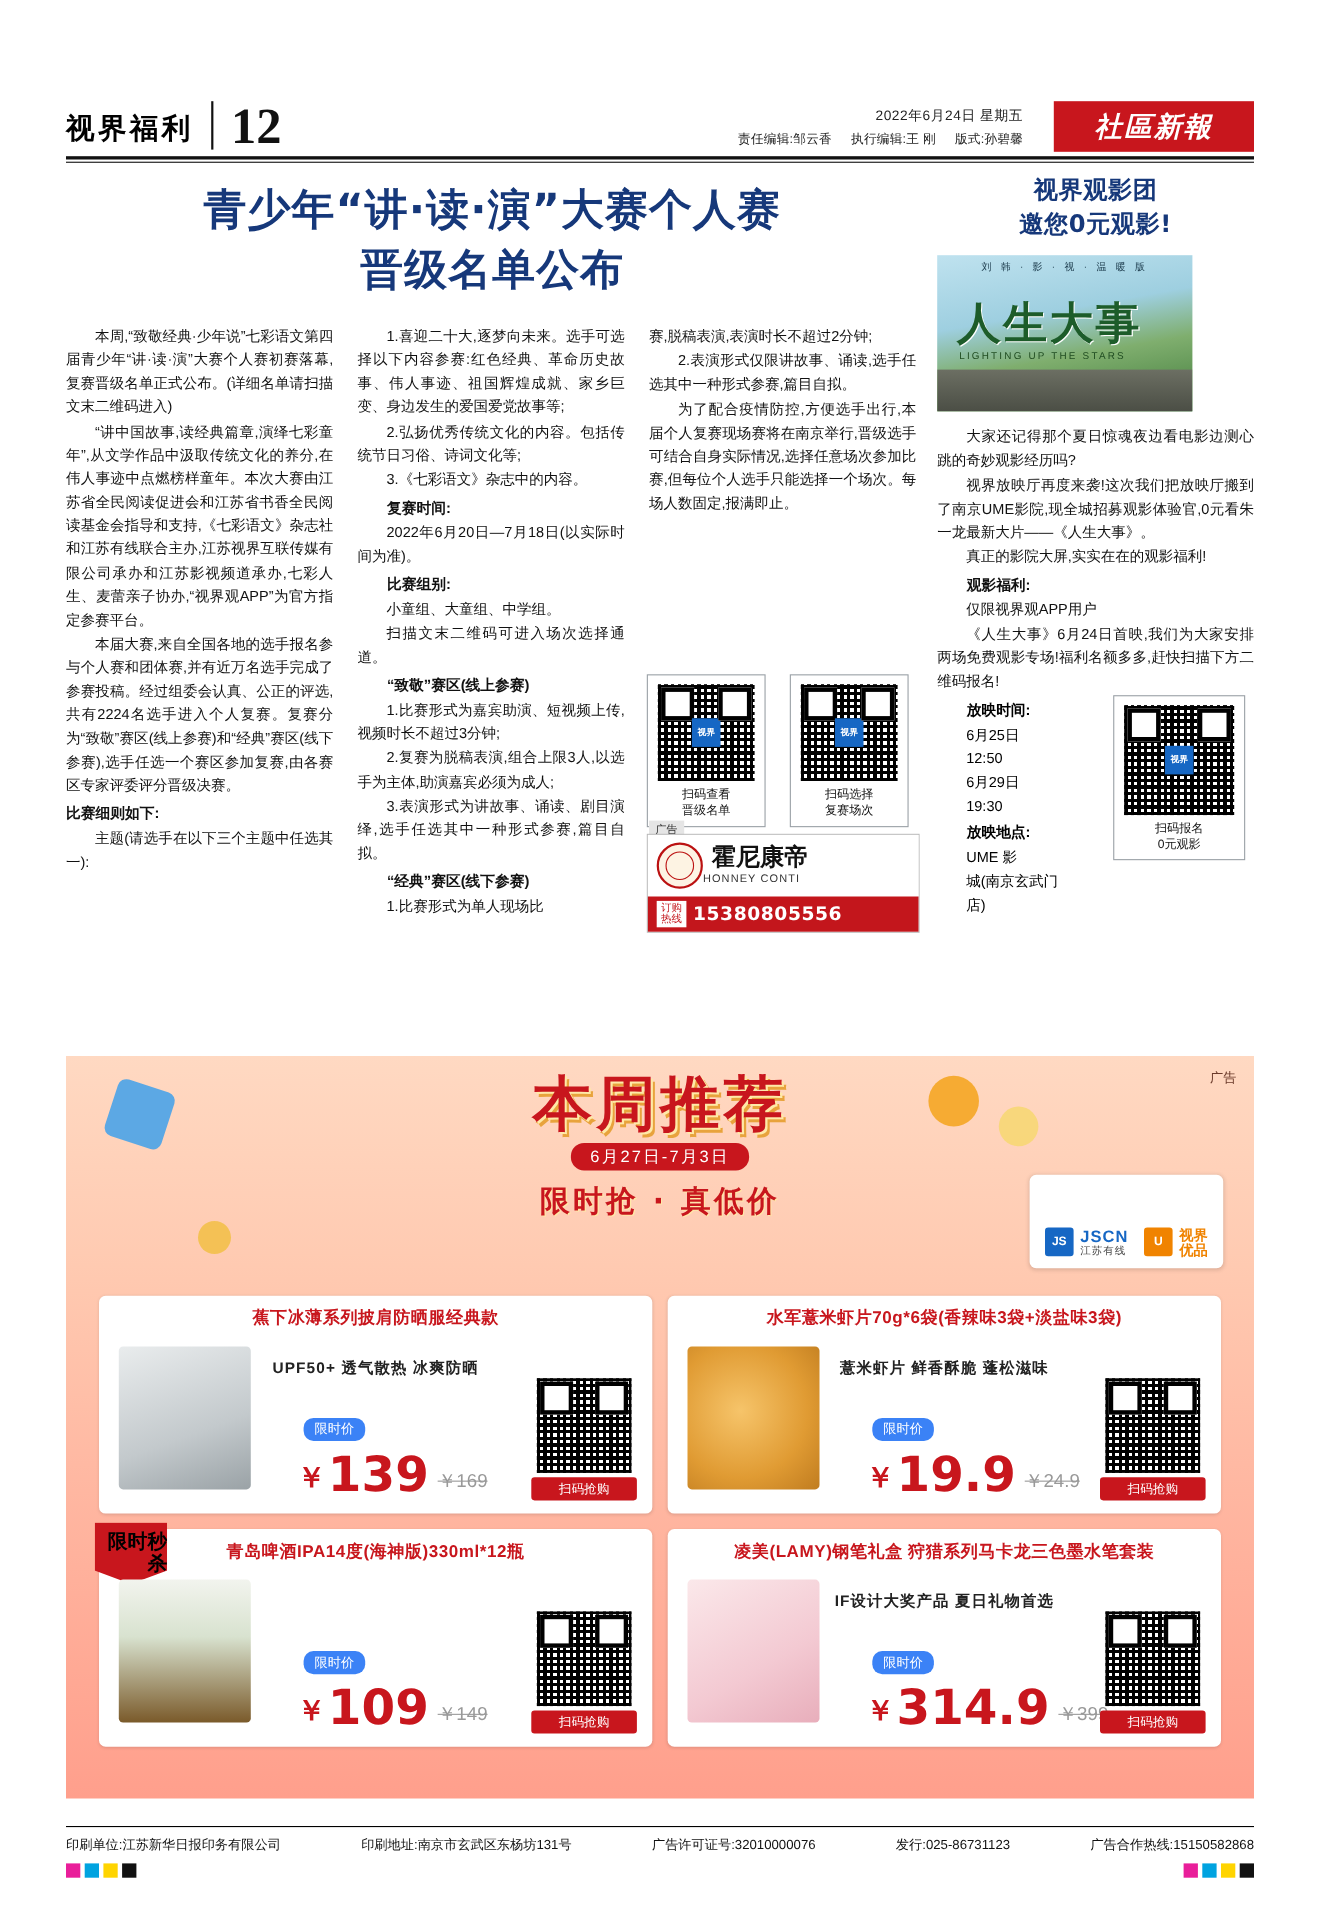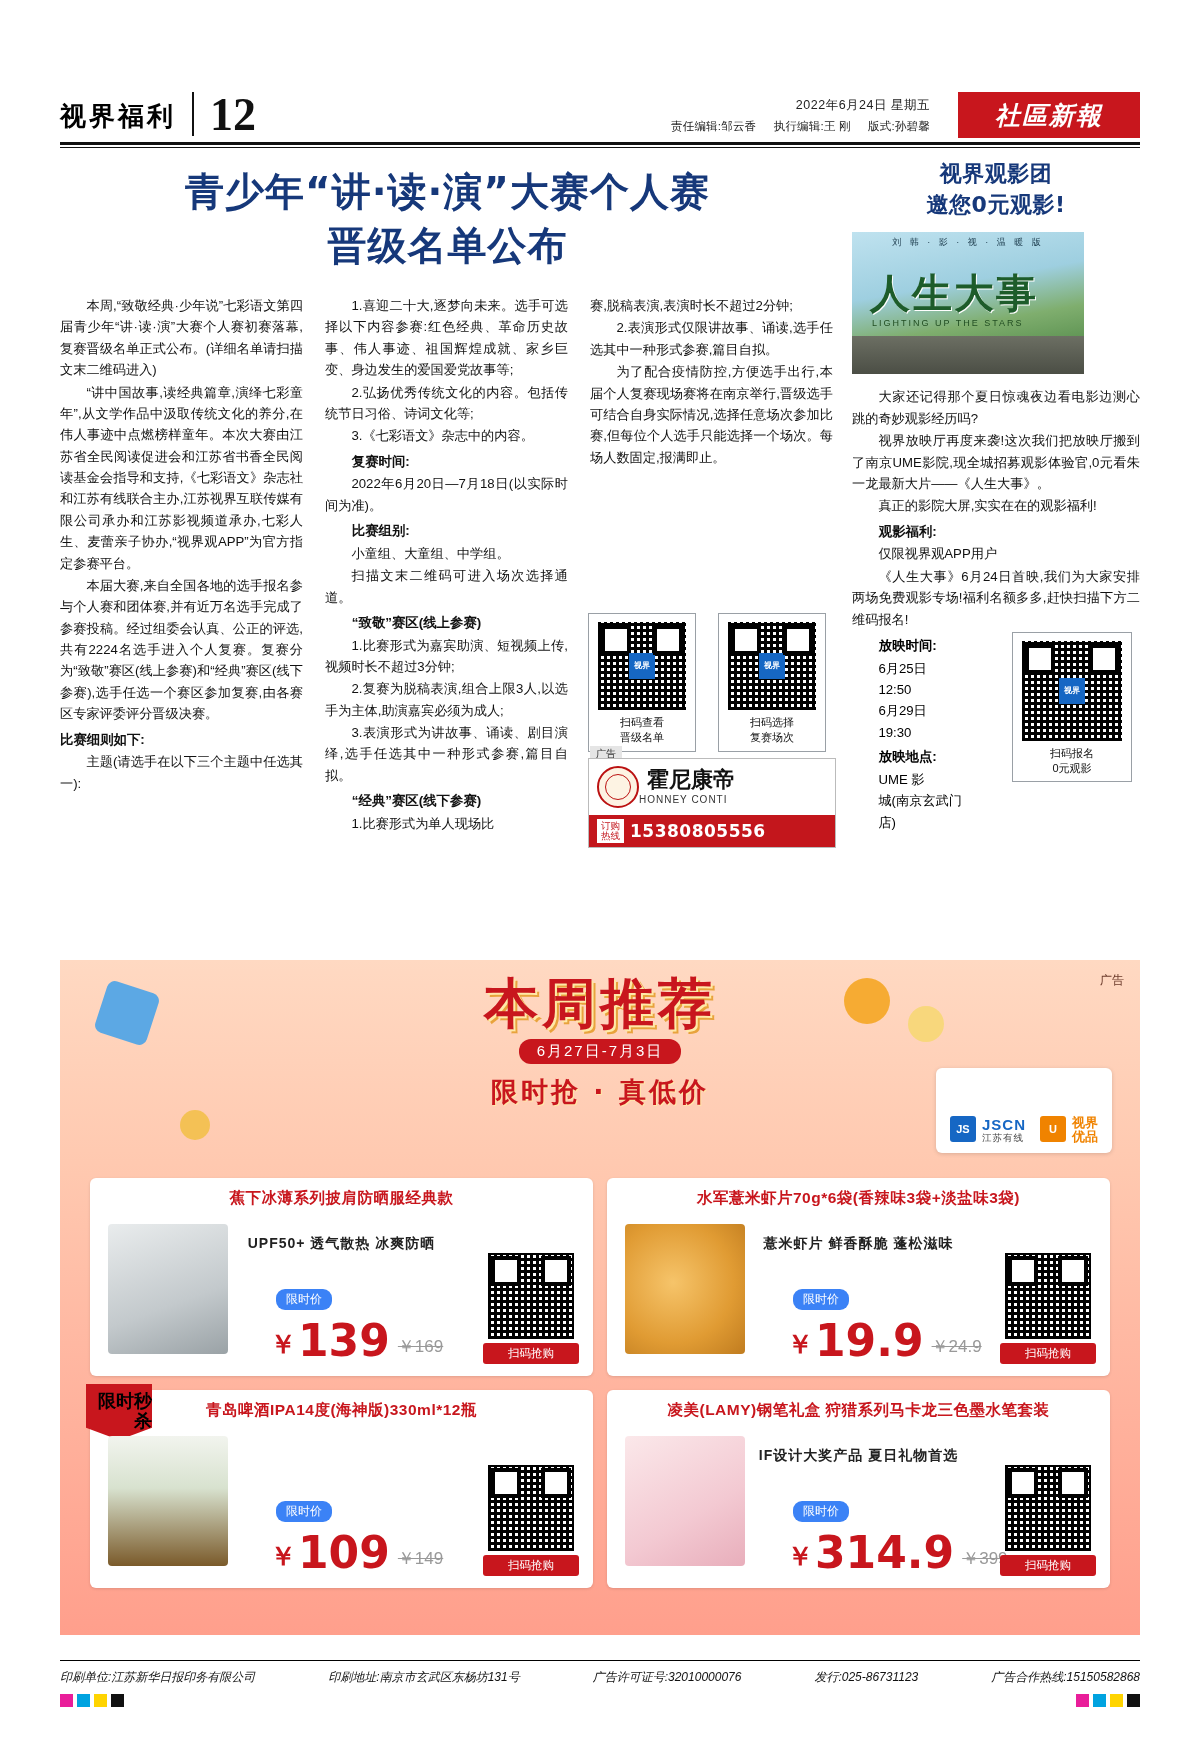--- a/index.html
+++ b/index.html
@@ -287,21 +287,21 @@
   }
 
   
   .img-hoodie { background: linear-gradient(160deg,#e9eced,#c3c9cc 60%,#9aa2a6); }
   .img-chips { background: radial-gradient(circle at 40% 45%,#f6c46a,#e09b33 60%,#c07c1f); }
   .img-beer { background: linear-gradient(180deg,#f2f4ee 0%,#d8e2cf 40%,#7a5a2a 100%); }
   .img-pen { background: linear-gradient(150deg,#fbe8ea,#f3c9d2 60%,#e8aebb); }
 
   
   .footer {
-    position: absolute; left: 60px; top: 1660px; width: 1080px; font-style: italic;
+    position: absolute; left: 60px; top: 1660px; width: 1080px;
   }
   .footer-line { height:1px; background:#000; width: 100%; }
   .footer-row {
     display:flex; justify-content: space-between; font-size: 12px; color:#111; padding-top: 8px;
   }
   .dots { display:flex; gap: 4px; padding-top: 8px; }
   .dot { width: 13px; height: 13px; }
   .footer-bottom { display:flex; justify-content: space-between; align-items:center; }
 </style>
 </head>

